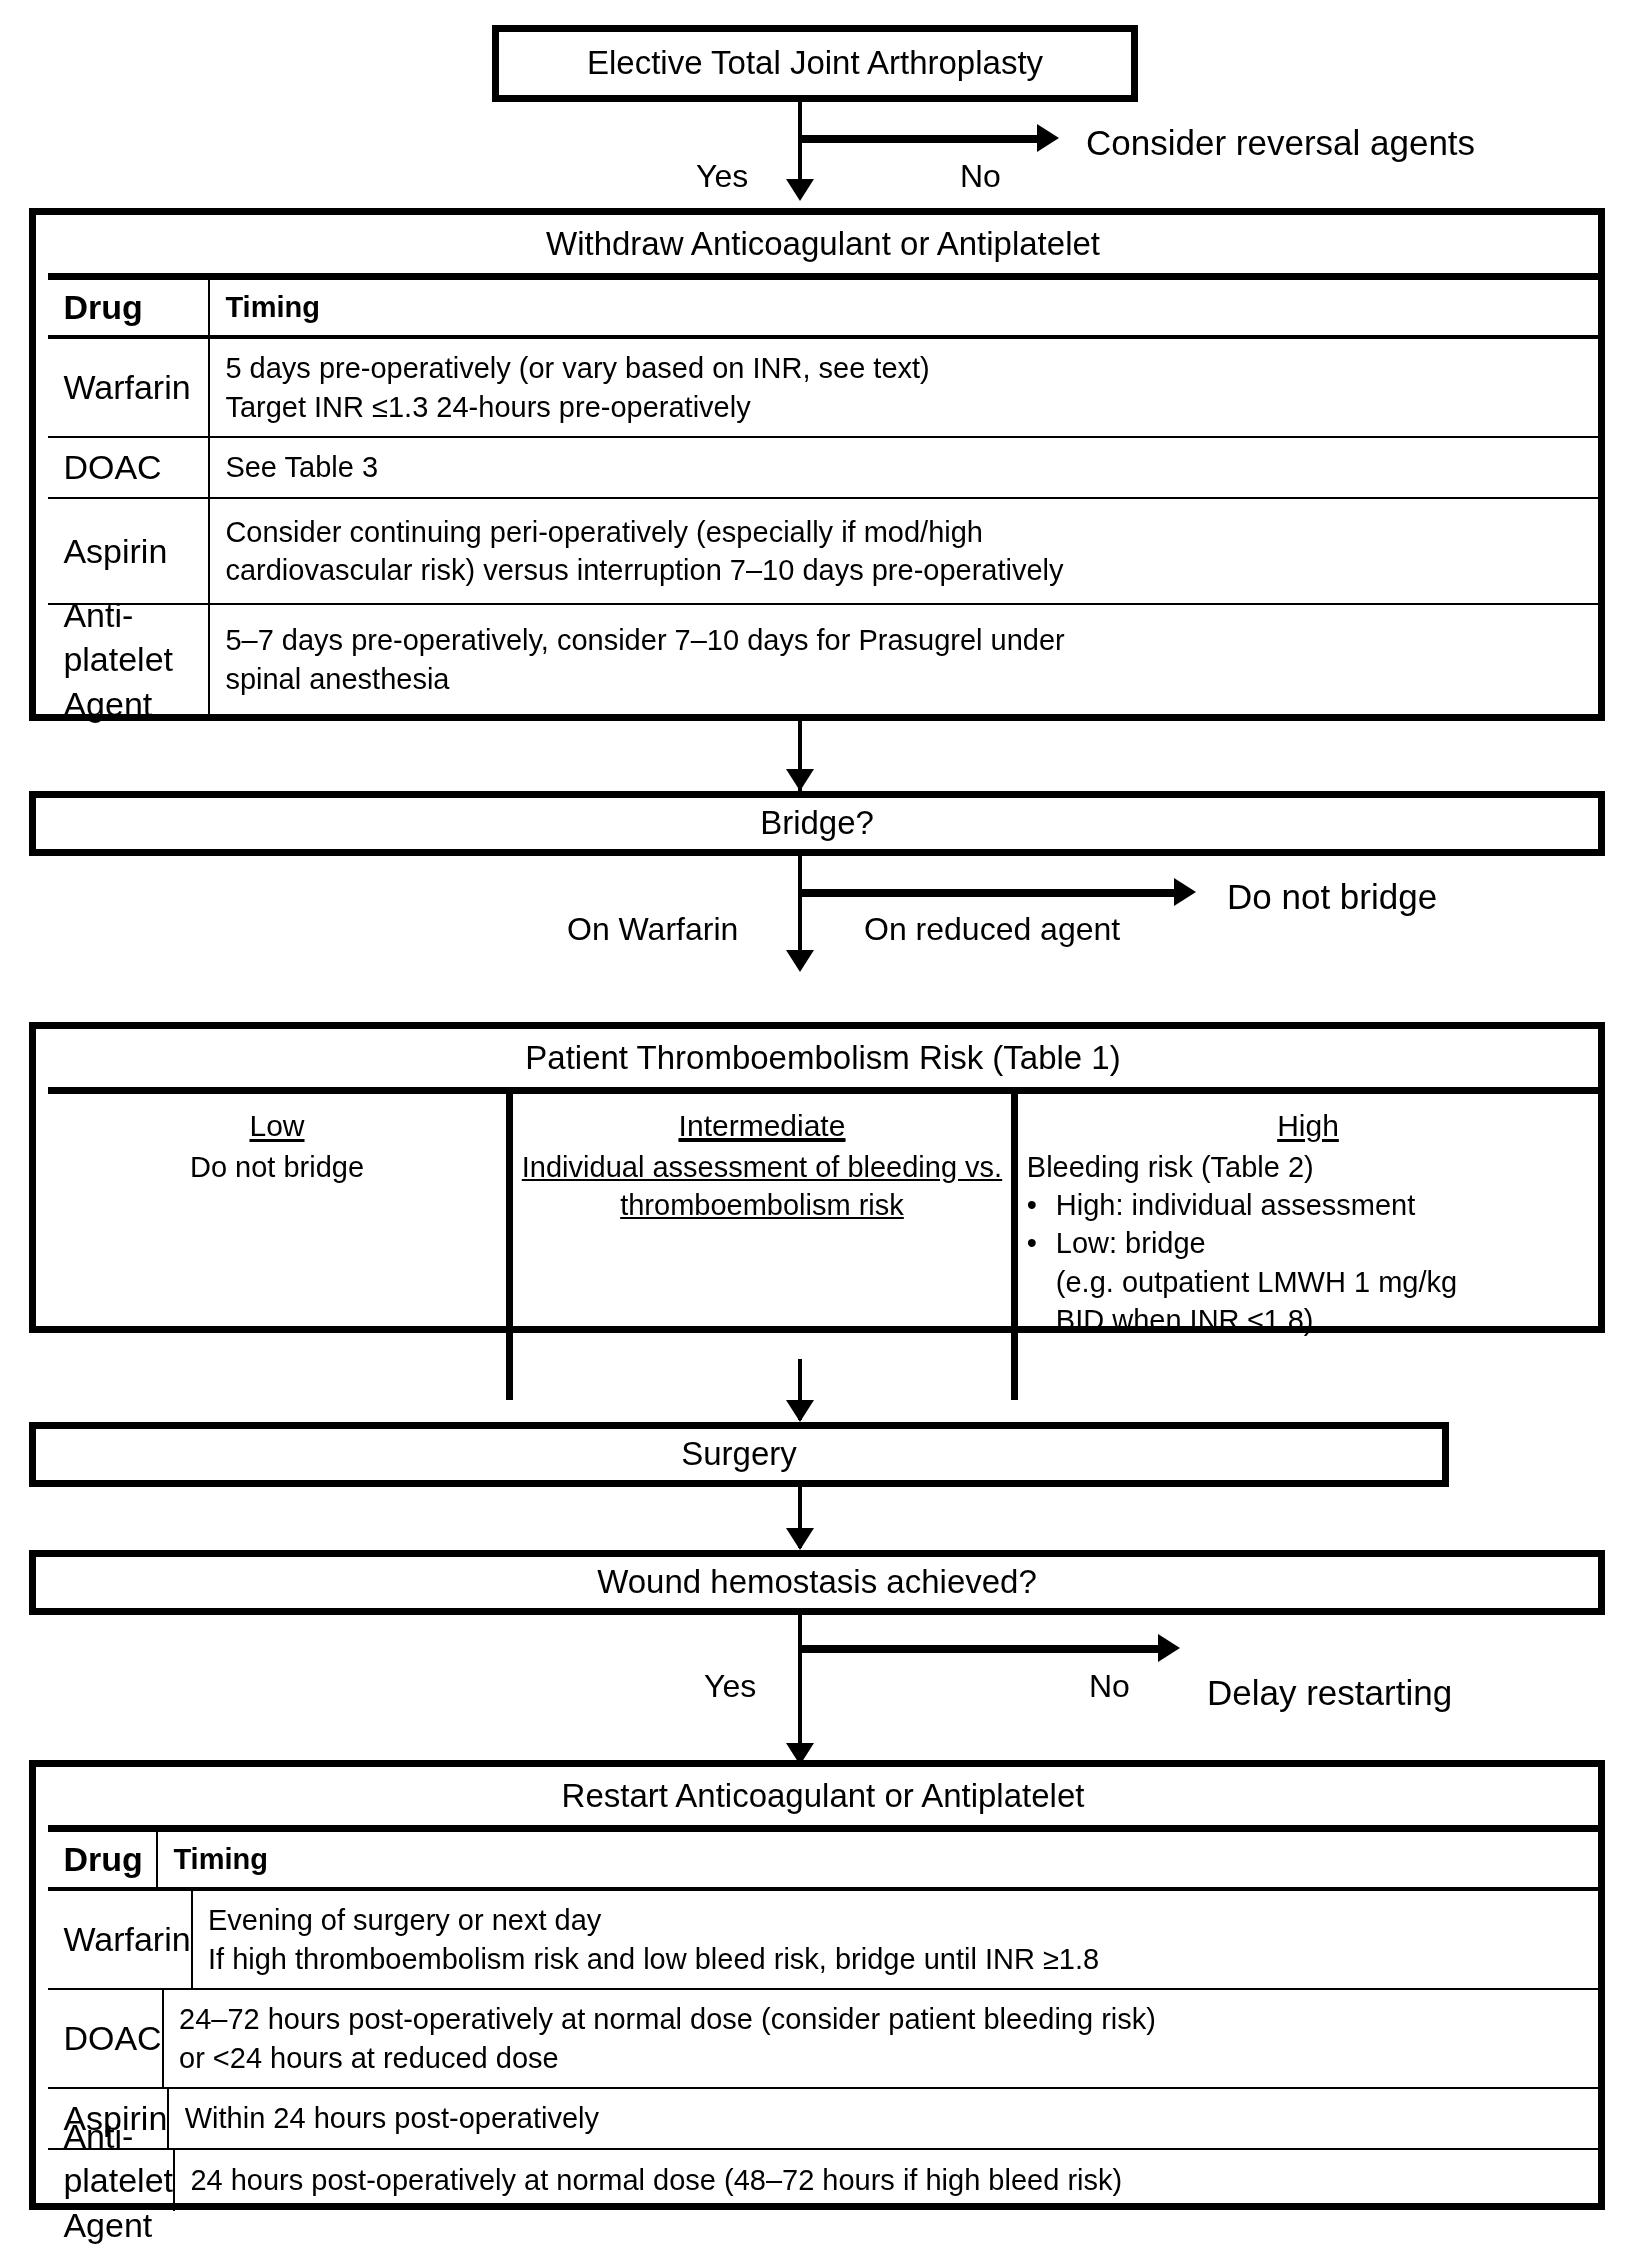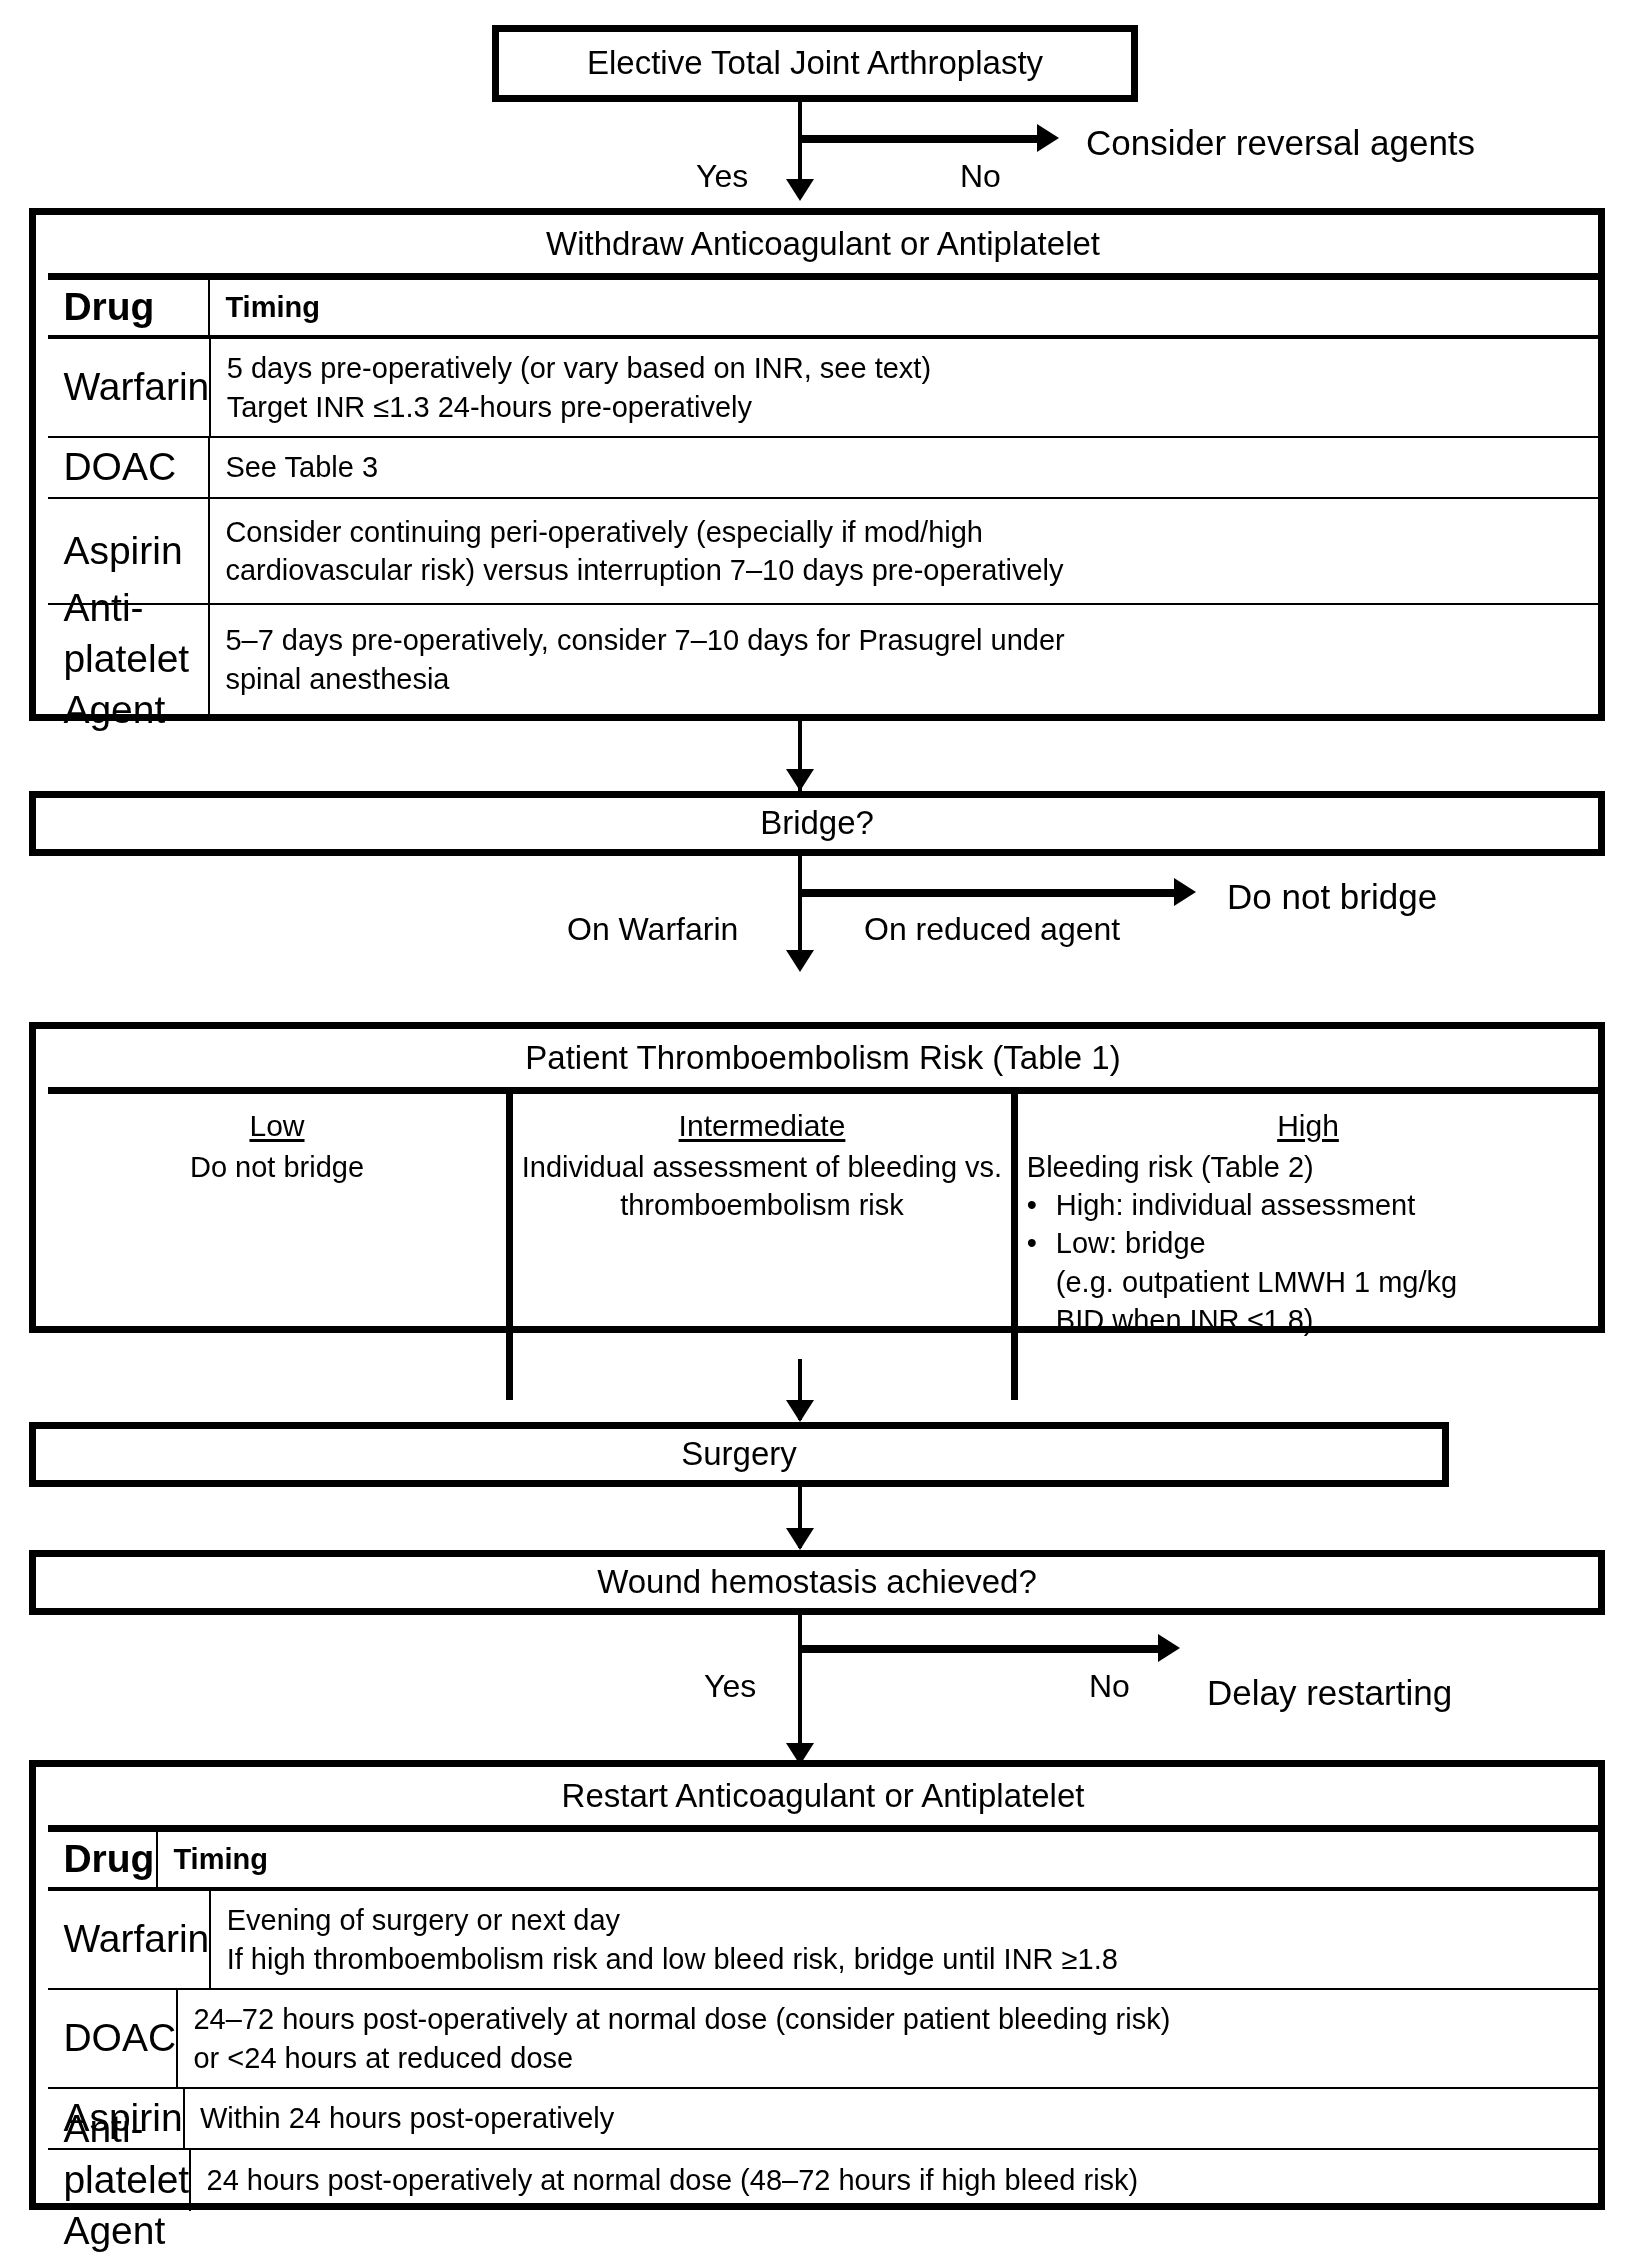--- a/index.html
+++ b/index.html
@@ -60,21 +60,21 @@
     box-sizing: border-box;
     border-bottom: 2.8px solid #000;
   }
   .dt-row:last-child { border-bottom: none; }
   .dt-row.header-row { border-bottom: 4.4px solid #000; }
   .dt-c1 {
     box-sizing: border-box;
     flex: 0 0 162px;
     border-right: 2.8px solid #000;
     padding: 12px 0 12px 15.4px;
-    font-size: 39px;
+    font-size: 34px;
     line-height: 1.3;
     display: flex;
     align-items: center;
   }
   .dt-c2 {
     box-sizing: border-box;
     flex: 1 1 auto;
     padding: 12px 12px 12px 15.4px;
     font-size: 29px;
     line-height: 1.32;
@@ -225,21 +225,21 @@
     <div class="dt-title" style="height:65px;">
       <span>Patient Thromboembolism Risk (Table 1)</span>
     </div>
     <div class="risk-cols" style="height:306px;">
 
       <div class="risk-col" style="flex:0 0 458px;">
         <span class="rc-head">Low</span>
         <span class="rc-body">Do not bridge</span>
       </div>
 
-      <div class="risk-col mid" style="flex:0 0 512px;">
+      <div class="risk-col mid" style="flex:0 0 512px;text-decoration:underline;">
         <span class="rc-head">Intermediate</span>
         <span class="rc-body">Individual assessment of bleeding vs. thromboembolism risk</span>
       </div>
 
       <div class="risk-col" style="flex:1 1 auto;">
         <span class="rc-head">High</span>
         <span class="rc-body rc-left">Bleeding risk (Table 2)</span>
         <ul class="rc-bullets">
           <li>
             <span class="rc-bul">•</span>

